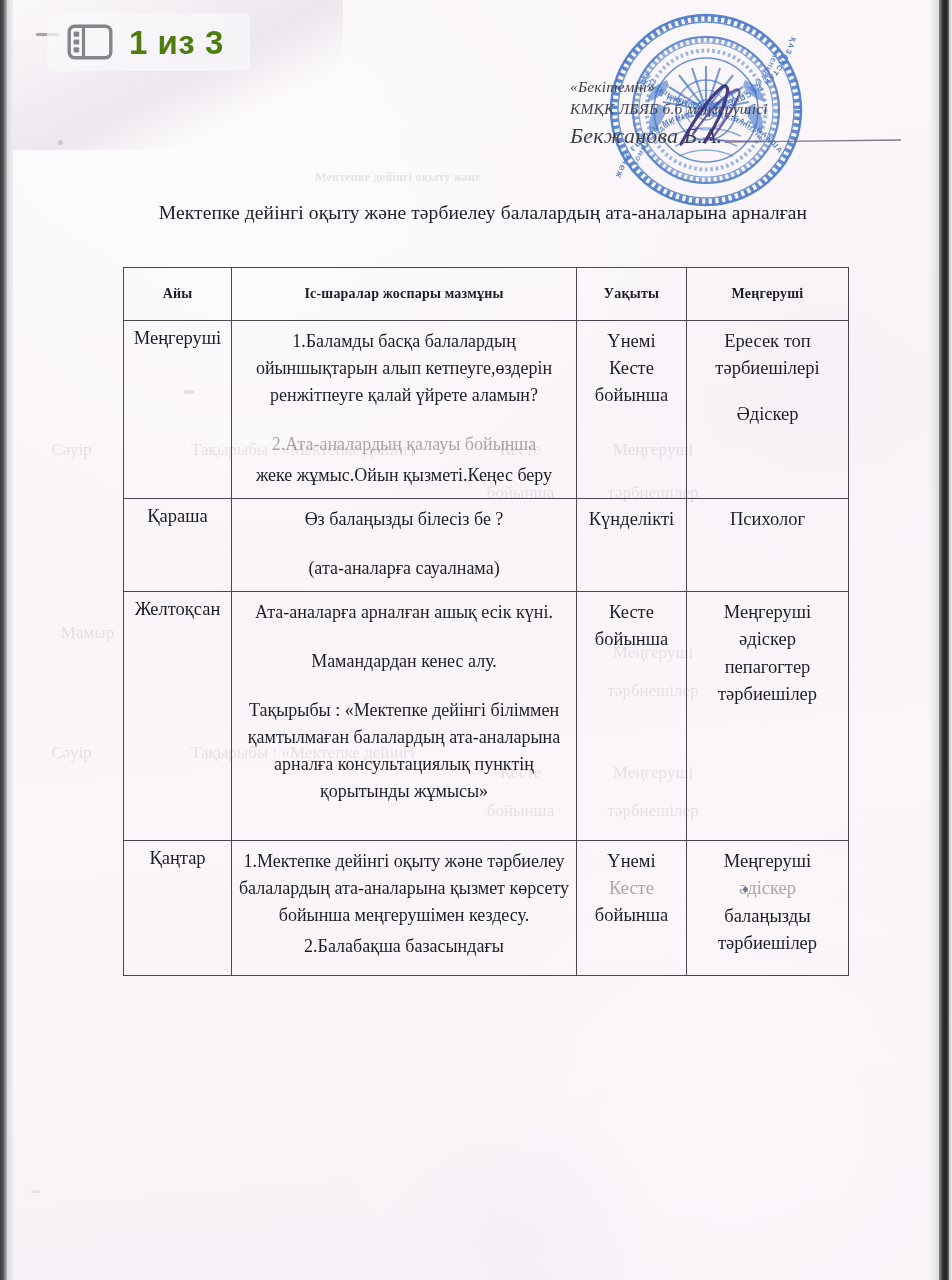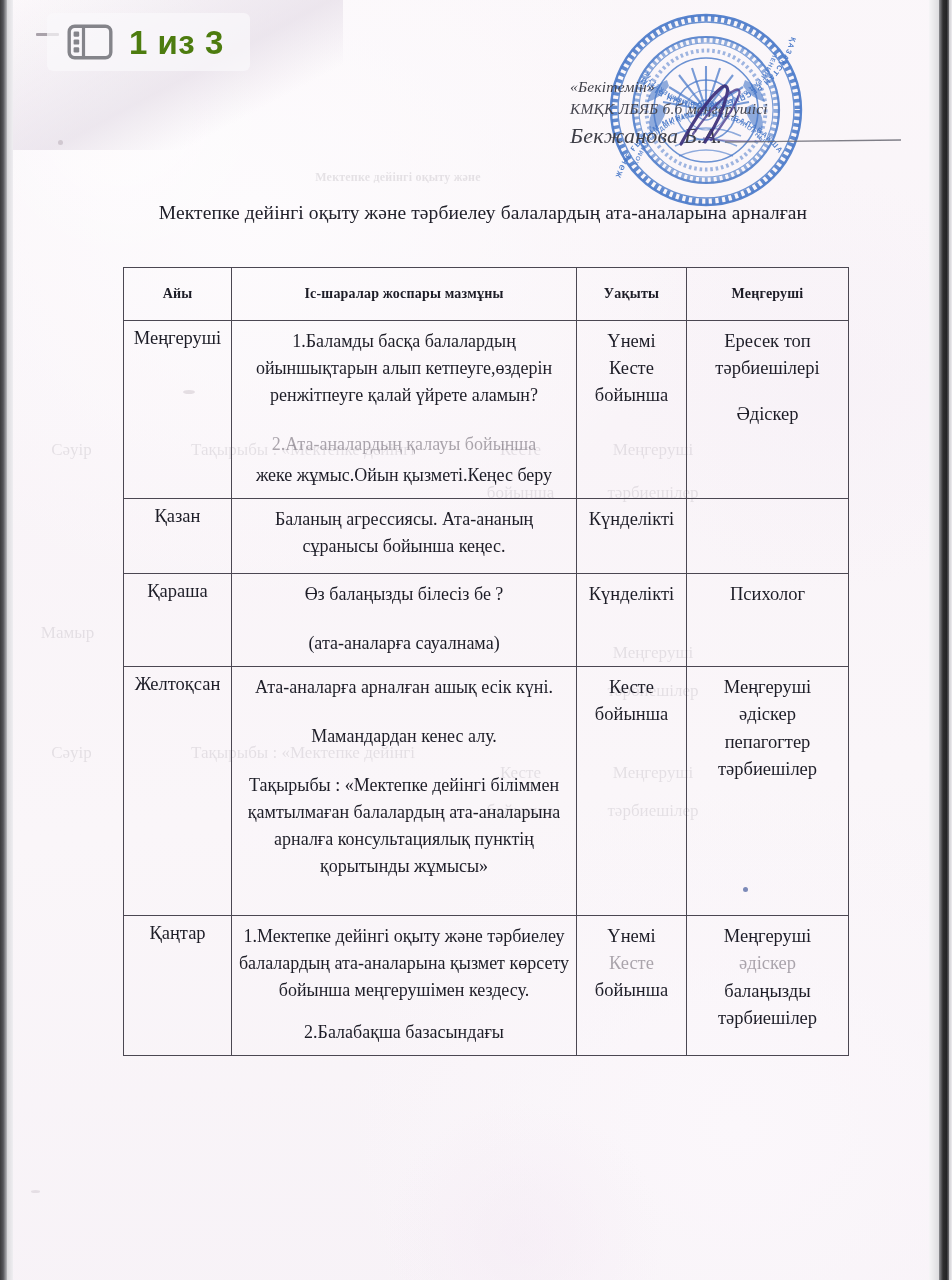--- a/index.html
+++ b/index.html
@@ -287,21 +287,21 @@
     <span class="speck" style="left:730px;top:887px;width:5px;height:5px;background:#5d6fa8;opacity:.8;"></span>
 
     <div class="ghost" id="ghost-title">Мектепке дейінгі оқыту және</div>
 
     <div class="bleed" style="left:6px;top:437px;width:105px;">Сәуір</div>
     <div class="bleed" style="left:120px;top:437px;width:340px;">Тақырыбы : «Мектепке дейінгі</div>
     <div class="bleed" style="left:455px;top:437px;width:105px;">Кесте</div>
     <div class="bleed" style="left:560px;top:437px;width:160px;">Меңгеруші</div>
     <div class="bleed" style="left:455px;top:480px;width:105px;">бойынша</div>
     <div class="bleed" style="left:560px;top:480px;width:160px;">тәрбиешілер</div>
-    <div class="bleed" style="left:2px;top:620px;width:105px;text-align:center;">Мамыр</div>
+    <div class="bleed" style="left:22px;top:620px;width:105px;text-align:center;">Мамыр</div>
     <div class="bleed" style="left:560px;top:640px;width:160px;">Меңгеруші</div>
     <div class="bleed" style="left:560px;top:678px;width:160px;">тәрбиешілер</div>
     <div class="bleed" style="left:6px;top:740px;width:105px;">Сәуір</div>
     <div class="bleed" style="left:120px;top:740px;width:340px;">Тақырыбы : «Мектепке дейінгі</div>
     <div class="bleed" style="left:455px;top:760px;width:105px;">Кесте</div>
     <div class="bleed" style="left:455px;top:798px;width:105px;">бойынша</div>
     <div class="bleed" style="left:560px;top:760px;width:160px;">Меңгеруші</div>
     <div class="bleed" style="left:560px;top:798px;width:160px;">тәрбиешілер</div>
 
     <div id="stamp-wrap">
@@ -414,30 +414,20 @@
             <p>Кесте</p>
             <p>бойынша</p>
           </td>
           <td class="resp">
             <p>Ересек топ</p>
             <p>тәрбиешілері</p>
             <p class="gap">Әдіскер</p>
           </td>
         </tr>
 
-        <tr>
-          <td class="month">Қазан</td>
-          <td class="content" style="height:58px">
-            <p>Баланың агрессиясы. Ата-ананың сұранысы бойынша кеңес.</p>
-          </td>
-          <td class="time">
-            <p>Күнделікті</p>
-          </td>
-          <td class="resp"></td>
-        </tr>
 
         <tr>
           <td class="month">Қараша</td>
           <td class="content" style="height:62px">
             <p>Өз балаңызды білесіз бе ?</p>
             <p>(ата-аналарға сауалнама)</p>
           </td>
           <td class="time">
             <p>Күнделікті</p>
           </td>
@@ -462,21 +452,21 @@
             <p>әдіскер</p>
             <p>пепагогтер</p>
             <p>тәрбиешілер</p>
           </td>
         </tr>
 
         <tr>
           <td class="month">Қаңтар</td>
           <td class="content" style="height:118px">
             <p>1.Мектепке дейінгі оқыту және тәрбиелеу балалардың  ата-аналарына қызмет көрсету бойынша меңгерушімен кездесу.</p>
-            <p style="margin-top:15px">2.Балабақша базасындағы</p>
+            <p style="margin-top:4px">2.Балабақша базасындағы</p>
           </td>
           <td class="time">
             <p>Үнемі</p>
             <p class="faded">Кесте</p>
             <p>бойынша</p>
           </td>
           <td class="resp">
             <p>Меңгеруші</p>
             <p class="faded">әдіскер</p>
             <p>балаңызды</p>

